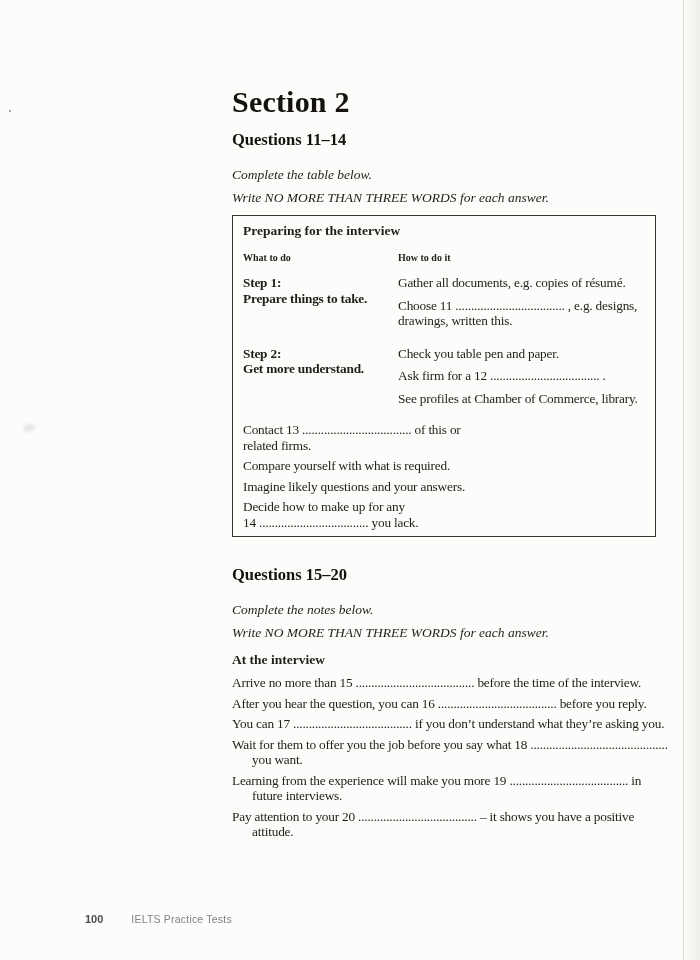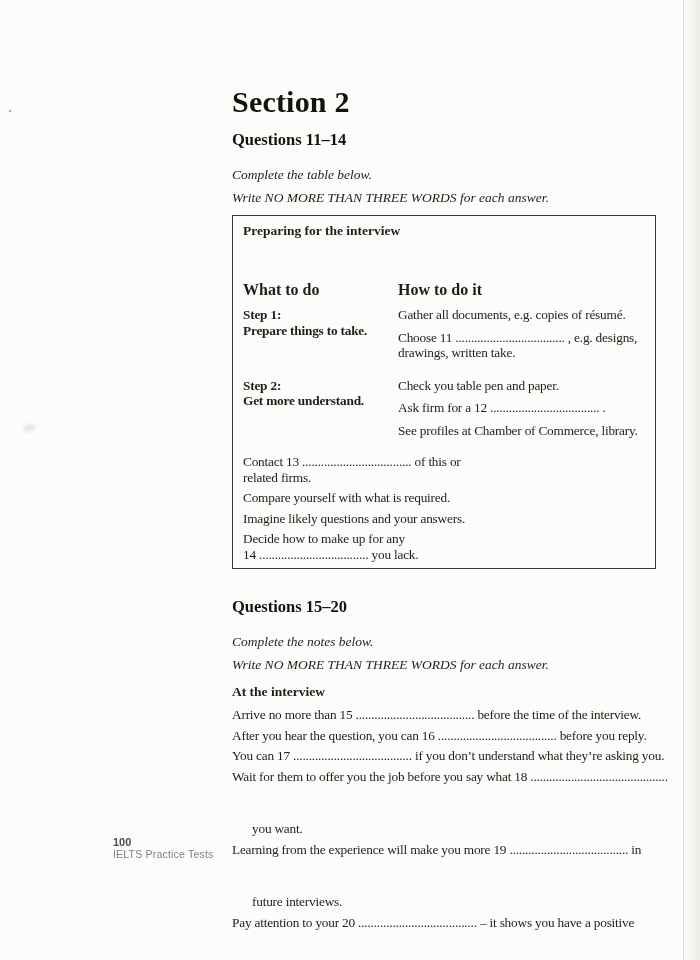--- a/index.html
+++ b/index.html
@@ -56,36 +56,36 @@
     font-weight:bold;font-size:13.5px;line-height:16px;
     margin:0 0 11px 0;
   }
   .tbl-row{
     display:grid;grid-template-columns:155px 1fr;
     margin-bottom:17px;
   }
   .tbl-row.head{margin-bottom:9px;}
   .tbl-row.r2{margin-bottom:16px;}
   .tbl-row.last{margin-bottom:0;}
-  .hcell{font-weight:bold;font-size:16px;line-height:16px;margin-top:32px;}
+  .hcell{font-weight:bold;font-size:10px;line-height:16px;}
   .item{margin-bottom:7px;}
   .item.tight{margin-bottom:5px;}
   .item:last-child{margin-bottom:0;}
   
   .notes-heading{
     font-weight:bold;font-size:13.5px;line-height:16px;
     margin:11px 0 7px 0;
   }
   .note{margin-bottom:5px;}
-  .note .indent{padding-left:20px;margin-top:37px;}
+  .note .indent{padding-left:20px;}
   
   .footer{
-    position:absolute;left:85px;top:836px;
+    position:absolute;left:85px;top:913px;
     font-family:"Liberation Sans", sans-serif;
-    display:flex;align-items:baseline;flex-direction:column;
+    display:flex;align-items:baseline;
   }
   .page-num{font-size:11px;font-weight:bold;color:#4c4c4c;}
   .book-title{font-size:10.5px;color:#808080;margin-left:28px;letter-spacing:0.2px;}
 </style>
 </head>
 <body>
 
 <div class="page">
   <div class="page-edge"></div>
   <div class="speck speck1"></div>
@@ -112,21 +112,21 @@
         <div class="cell">
           <div class="line b">Step 1:</div>
           <div class="line b">Prepare things to take.</div>
         </div>
         <div class="cell">
           <div class="item">
             <div class="line">Gather all documents, e.g. copies of résumé.</div>
           </div>
           <div class="item">
             <div class="line">Choose 11 ................................... , e.g. designs,</div>
-            <div class="line">drawings, written take.</div>
+            <div class="line">drawings, written this.</div>
           </div>
         </div>
       </div>
 
       <div class="tbl-row r2">
         <div class="cell">
           <div class="line b">Step 2:</div>
           <div class="line b">Get more understand.</div>
         </div>
         <div class="cell">

